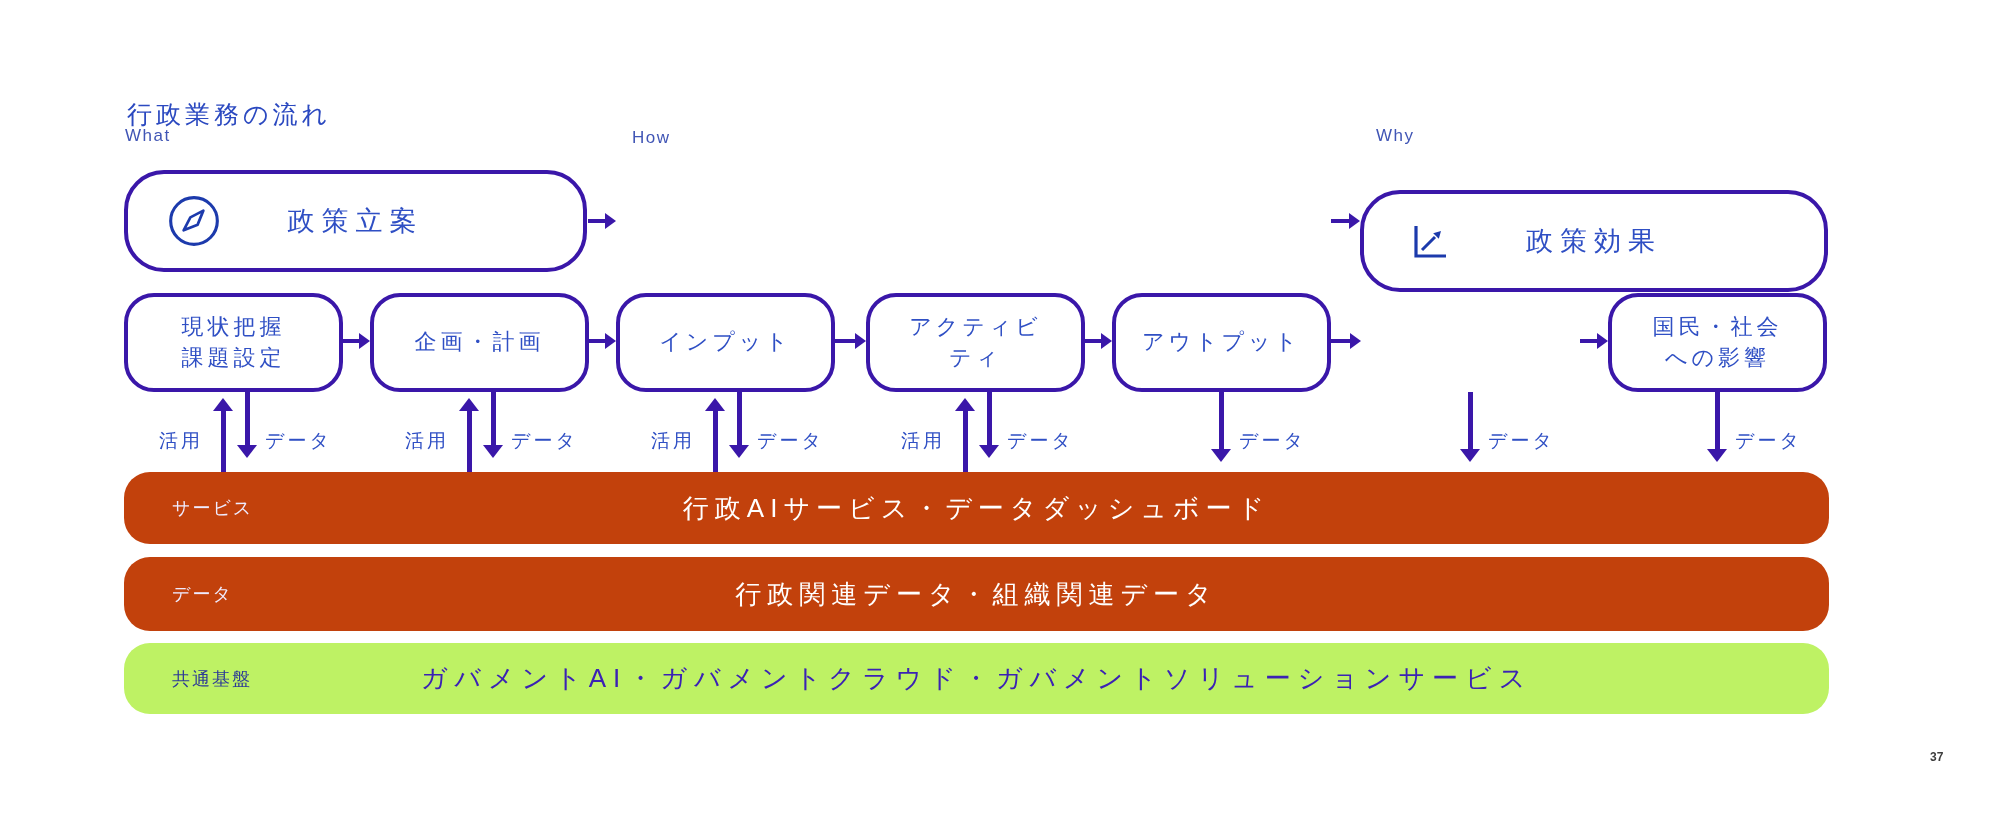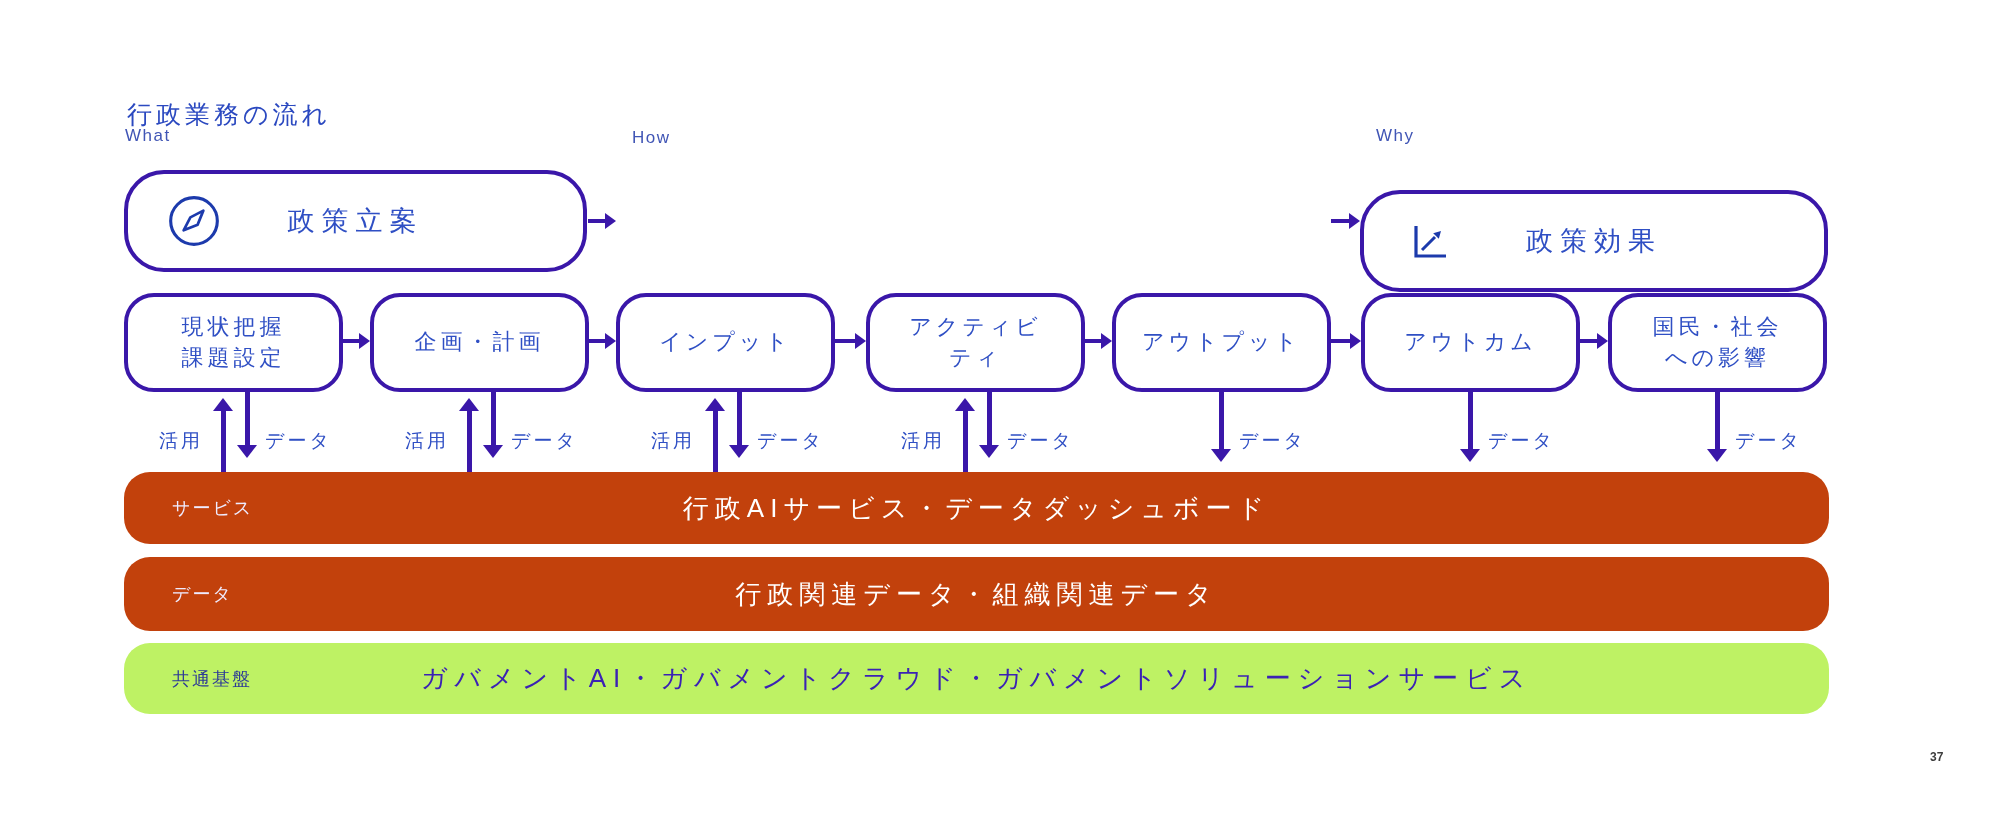--- a/index.html
+++ b/index.html
@@ -131,23 +131,20 @@
       <span class="shaft"></span>
       <span class="head"></span>
     </div>
   <div class="stage s5">
       <span class="stage-label">アウトプット</span>
     </div>
   <div class="harrow" style="left:1331px;top:333px;width:30px;">
       <span class="shaft"></span>
       <span class="head"></span>
     </div>
-  <div class="stage s6">
-      <span class="stage-label">アウトカム</span>
-    </div>
   <div class="harrow" style="left:1580px;top:333px;width:28px;">
       <span class="shaft"></span>
       <span class="head"></span>
     </div>
   <div class="stage s7">
       <span class="stage-label">国民・社会
 への影響</span>
     </div>
 
   <div class="varrow up" style="left:213px;top:398px;height:74px;">

